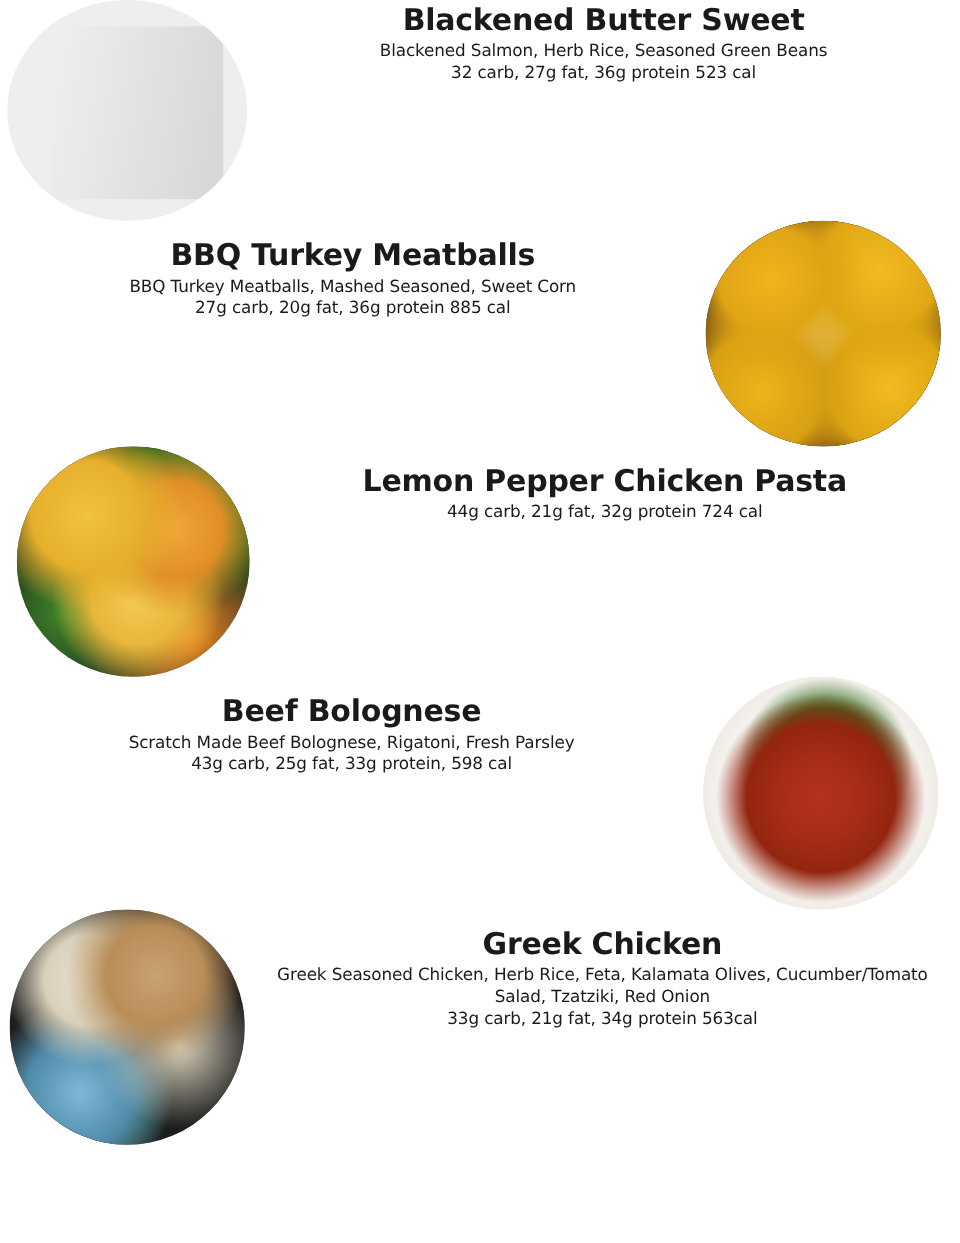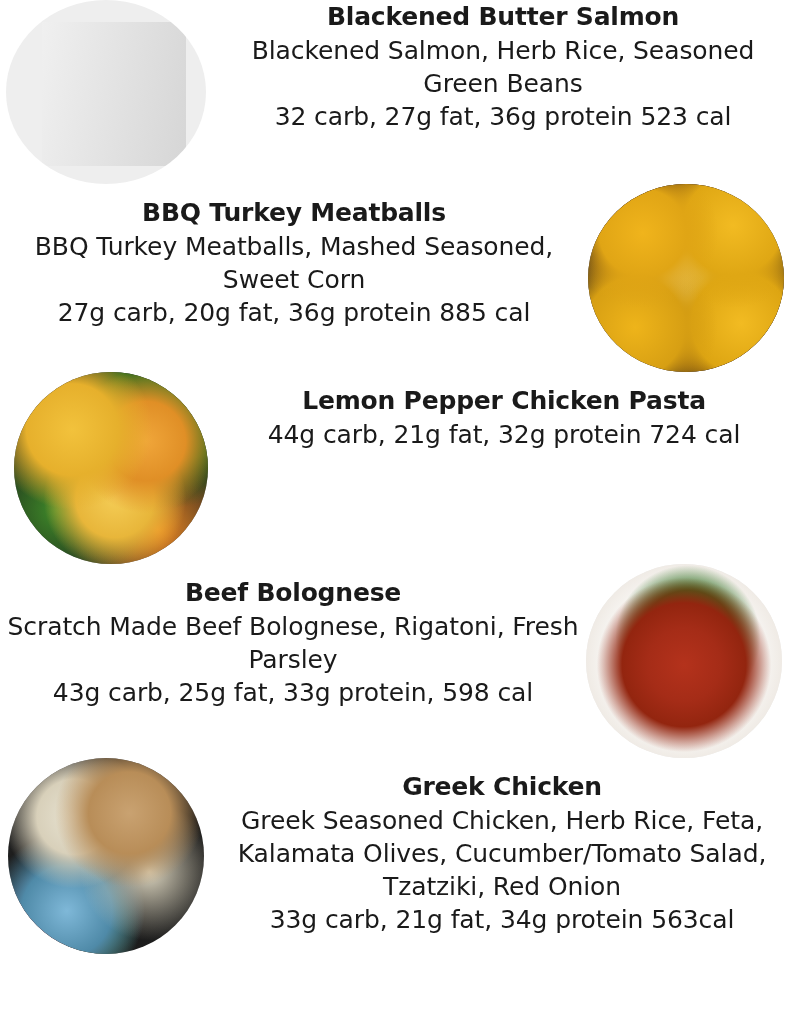--- a/index.html
+++ b/index.html
@@ -56,21 +56,21 @@
 
   .meal-title {
     font-weight: bold;
     font-size: 25px;
     line-height: 1.22;
     letter-spacing: -0.2px;
     margin: 0 0 1px 0;
   }
 
   .meal-desc, .meal-macros {
-    font-size: 25px;
+    font-size: 14px;
     line-height: 1.32;
     margin: 0;
     letter-spacing: -0.1px;
   }
 
   
   .meal-1 .photo { width: 200px; height: 184px; margin-left: 6px; }
   .meal-1 { padding-top: 0; }
   .meal-1 .text-col { padding-top: 2px; }
 
@@ -154,21 +154,21 @@
 <body>
 
 <div class="menu">
 
   <div class="meal meal-1">
     <div class="meal-inner">
       <div class="photo">
         <div class="img img-salmon"></div>
       </div>
       <div class="text-col">
-        <div class="meal-title">Blackened Butter Salmon</div>
+        <div class="meal-title">Blackened Butter Sweet</div>
         <div class="meal-desc">Blackened Salmon, Herb Rice, Seasoned Green Beans</div>
         <div class="meal-macros">32 carb, 27g fat, 36g protein 523 cal</div>
       </div>
     </div>
   </div>
 
   <div class="meal meal-2">
     <div class="meal-inner">
       <div class="text-col">
         <div class="meal-title">BBQ Turkey Meatballs</div>

